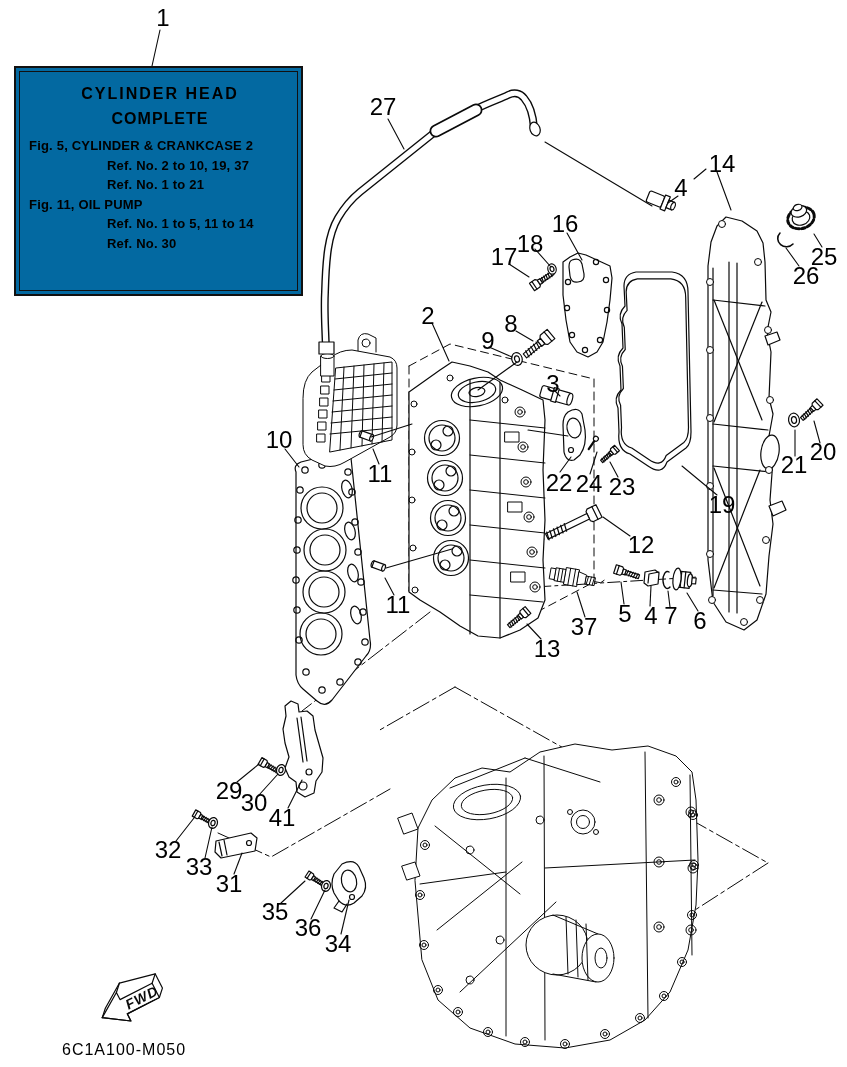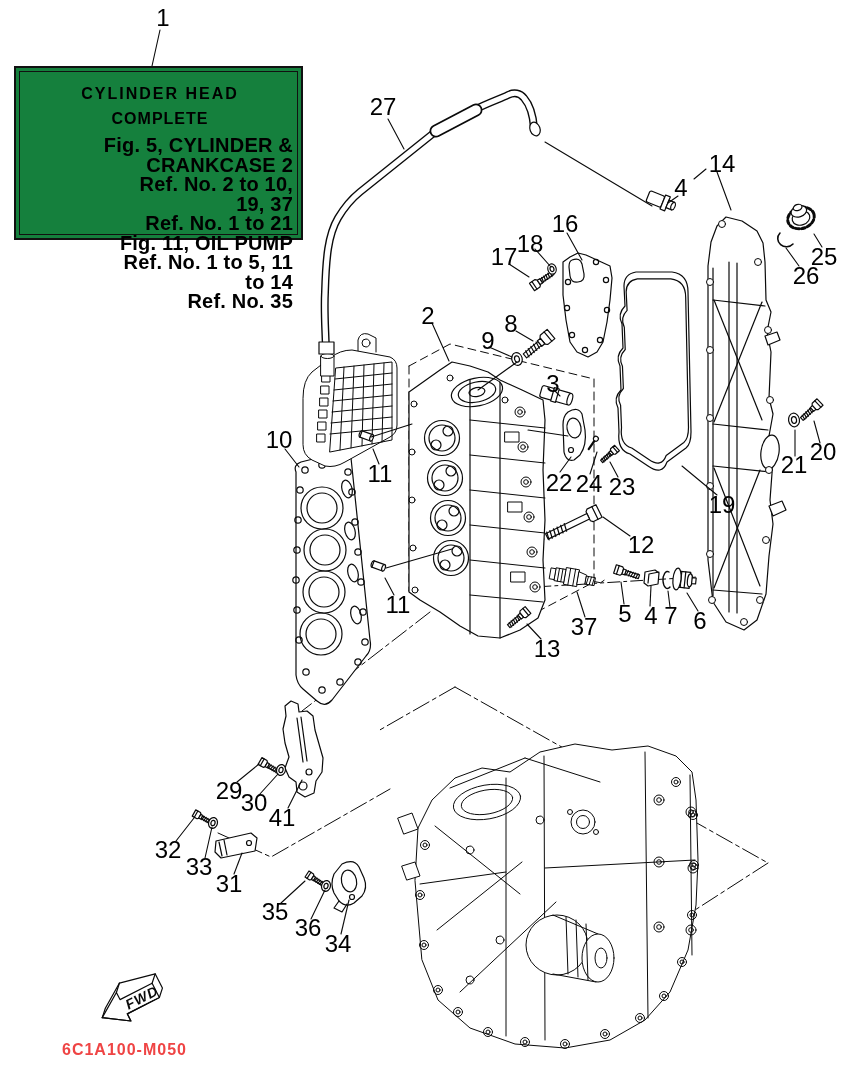--- a/index.html
+++ b/index.html
@@ -2,30 +2,30 @@
 <html><head>
 <meta charset="utf-8">
 <style>
   html,body{margin:0;padding:0;background:#fff;}
   #stage{position:relative;width:847px;height:1067px;background:#fff;overflow:hidden;
          font-family:"Liberation Sans",sans-serif;color:#000;}
   #art{position:absolute;left:0;top:0;}
   #art *{vector-effect:non-scaling-stroke;}
   .co{position:absolute;transform:translate(-50%,-50%);
       font:400 24px "Liberation Sans",sans-serif;color:#000;white-space:nowrap;}
-  .infobox{position:absolute;left:14px;top:66px;width:289px;height:174px;
-           border:2px solid #111;background:#15803d;box-sizing:border-box;}
+  .infobox{position:absolute;left:14px;top:66px;width:289px;height:230px;
+           border:2px solid #111;background:#0369a1;box-sizing:border-box;}
   .infobox-inner{position:absolute;left:3px;top:3px;right:3px;bottom:3px;
            border:1px solid #111;padding:9px 4px 0 7px;box-sizing:border-box;}
   .ib-title{text-align:center;font-size:16px;font-weight:700;letter-spacing:2px;line-height:25px;}
-  .ib-entry{font-size:20px;font-weight:700;line-height:19.5px;letter-spacing:0.2px;text-align:right;}
+  .ib-entry{font-size:13px;font-weight:700;line-height:19.5px;letter-spacing:0.2px;}
   .ib-fig{padding-left:2px;}
   .ib-ref{padding-left:80px;}
   .partcode{position:absolute;left:62px;top:1041px;font-size:16px;letter-spacing:1px;
-            font-weight:700;color:#ef4444;}
+            font-weight:400;color:#000000;}
 </style>
 </head>
 <body>
 
 <div id="stage">
 
 <svg id="art" width="847" height="1067" viewBox="0 0 847 1067" stroke="#0a0a0a" fill="none" stroke-width="1.2" stroke-linecap="round" stroke-linejoin="round">
 
   <defs>
     <g id="sym-bolt">
@@ -533,21 +533,21 @@
 <div class="infobox">
   <div class="infobox-inner">
     <div class="ib-title">CYLINDER  HEAD</div>
     <div class="ib-title" style="letter-spacing:1px">COMPLETE</div>
     <div style="height:5px"></div>
     <div class="ib-entry ib-fig">Fig. 5, CYLINDER &amp; CRANKCASE 2</div>
     <div class="ib-entry ib-ref">Ref. No. 2 to 10, 19, 37</div>
     <div class="ib-entry ib-ref">Ref. No. 1 to 21</div>
     <div class="ib-entry ib-fig">Fig. 11, OIL PUMP</div>
     <div class="ib-entry ib-ref">Ref. No. 1 to 5, 11 to 14</div>
-    <div class="ib-entry ib-ref">Ref. No. 35</div>
+    <div class="ib-entry ib-ref">Ref. No. 30</div>
   </div>
 </div>
 
 <span class="co" style="left:163px;top:18px">1</span>
 <span class="co" style="left:383px;top:107px">27</span>
 <span class="co" style="left:722px;top:164px">14</span>
 <span class="co" style="left:681px;top:188px">4</span>
 <span class="co" style="left:565px;top:224px">16</span>
 <span class="co" style="left:530px;top:244px">18</span>
 <span class="co" style="left:504px;top:257px">17</span>

